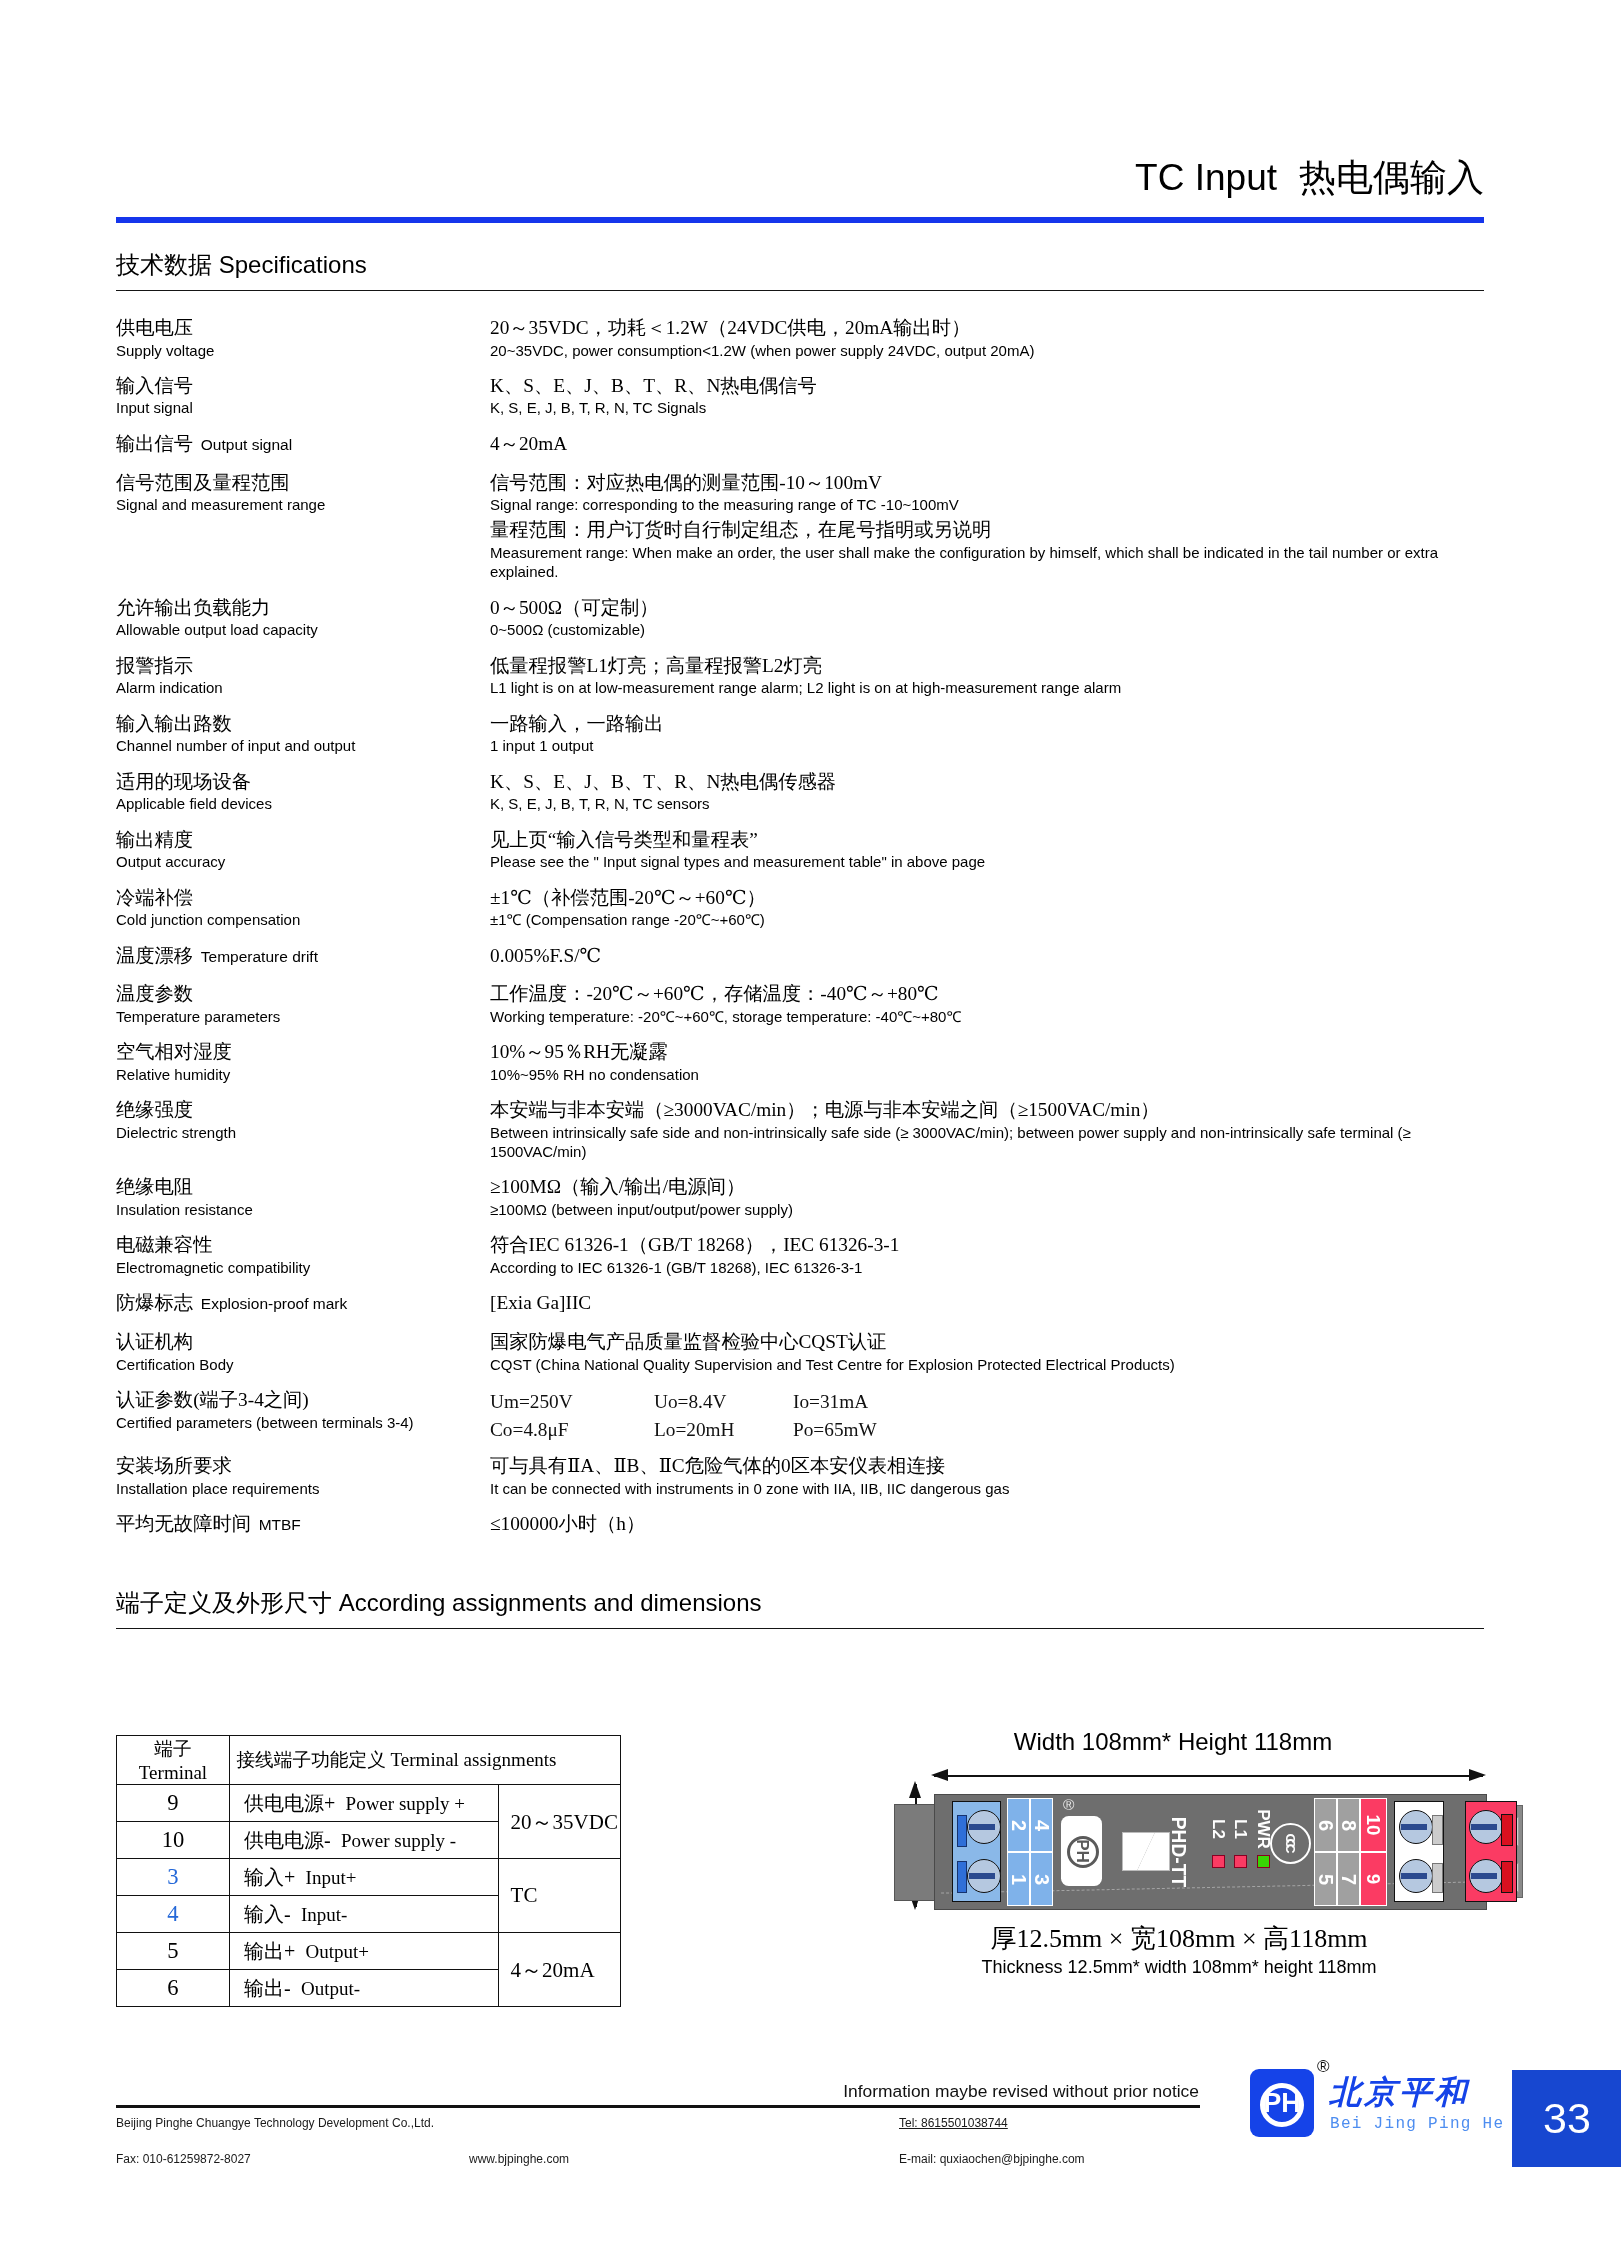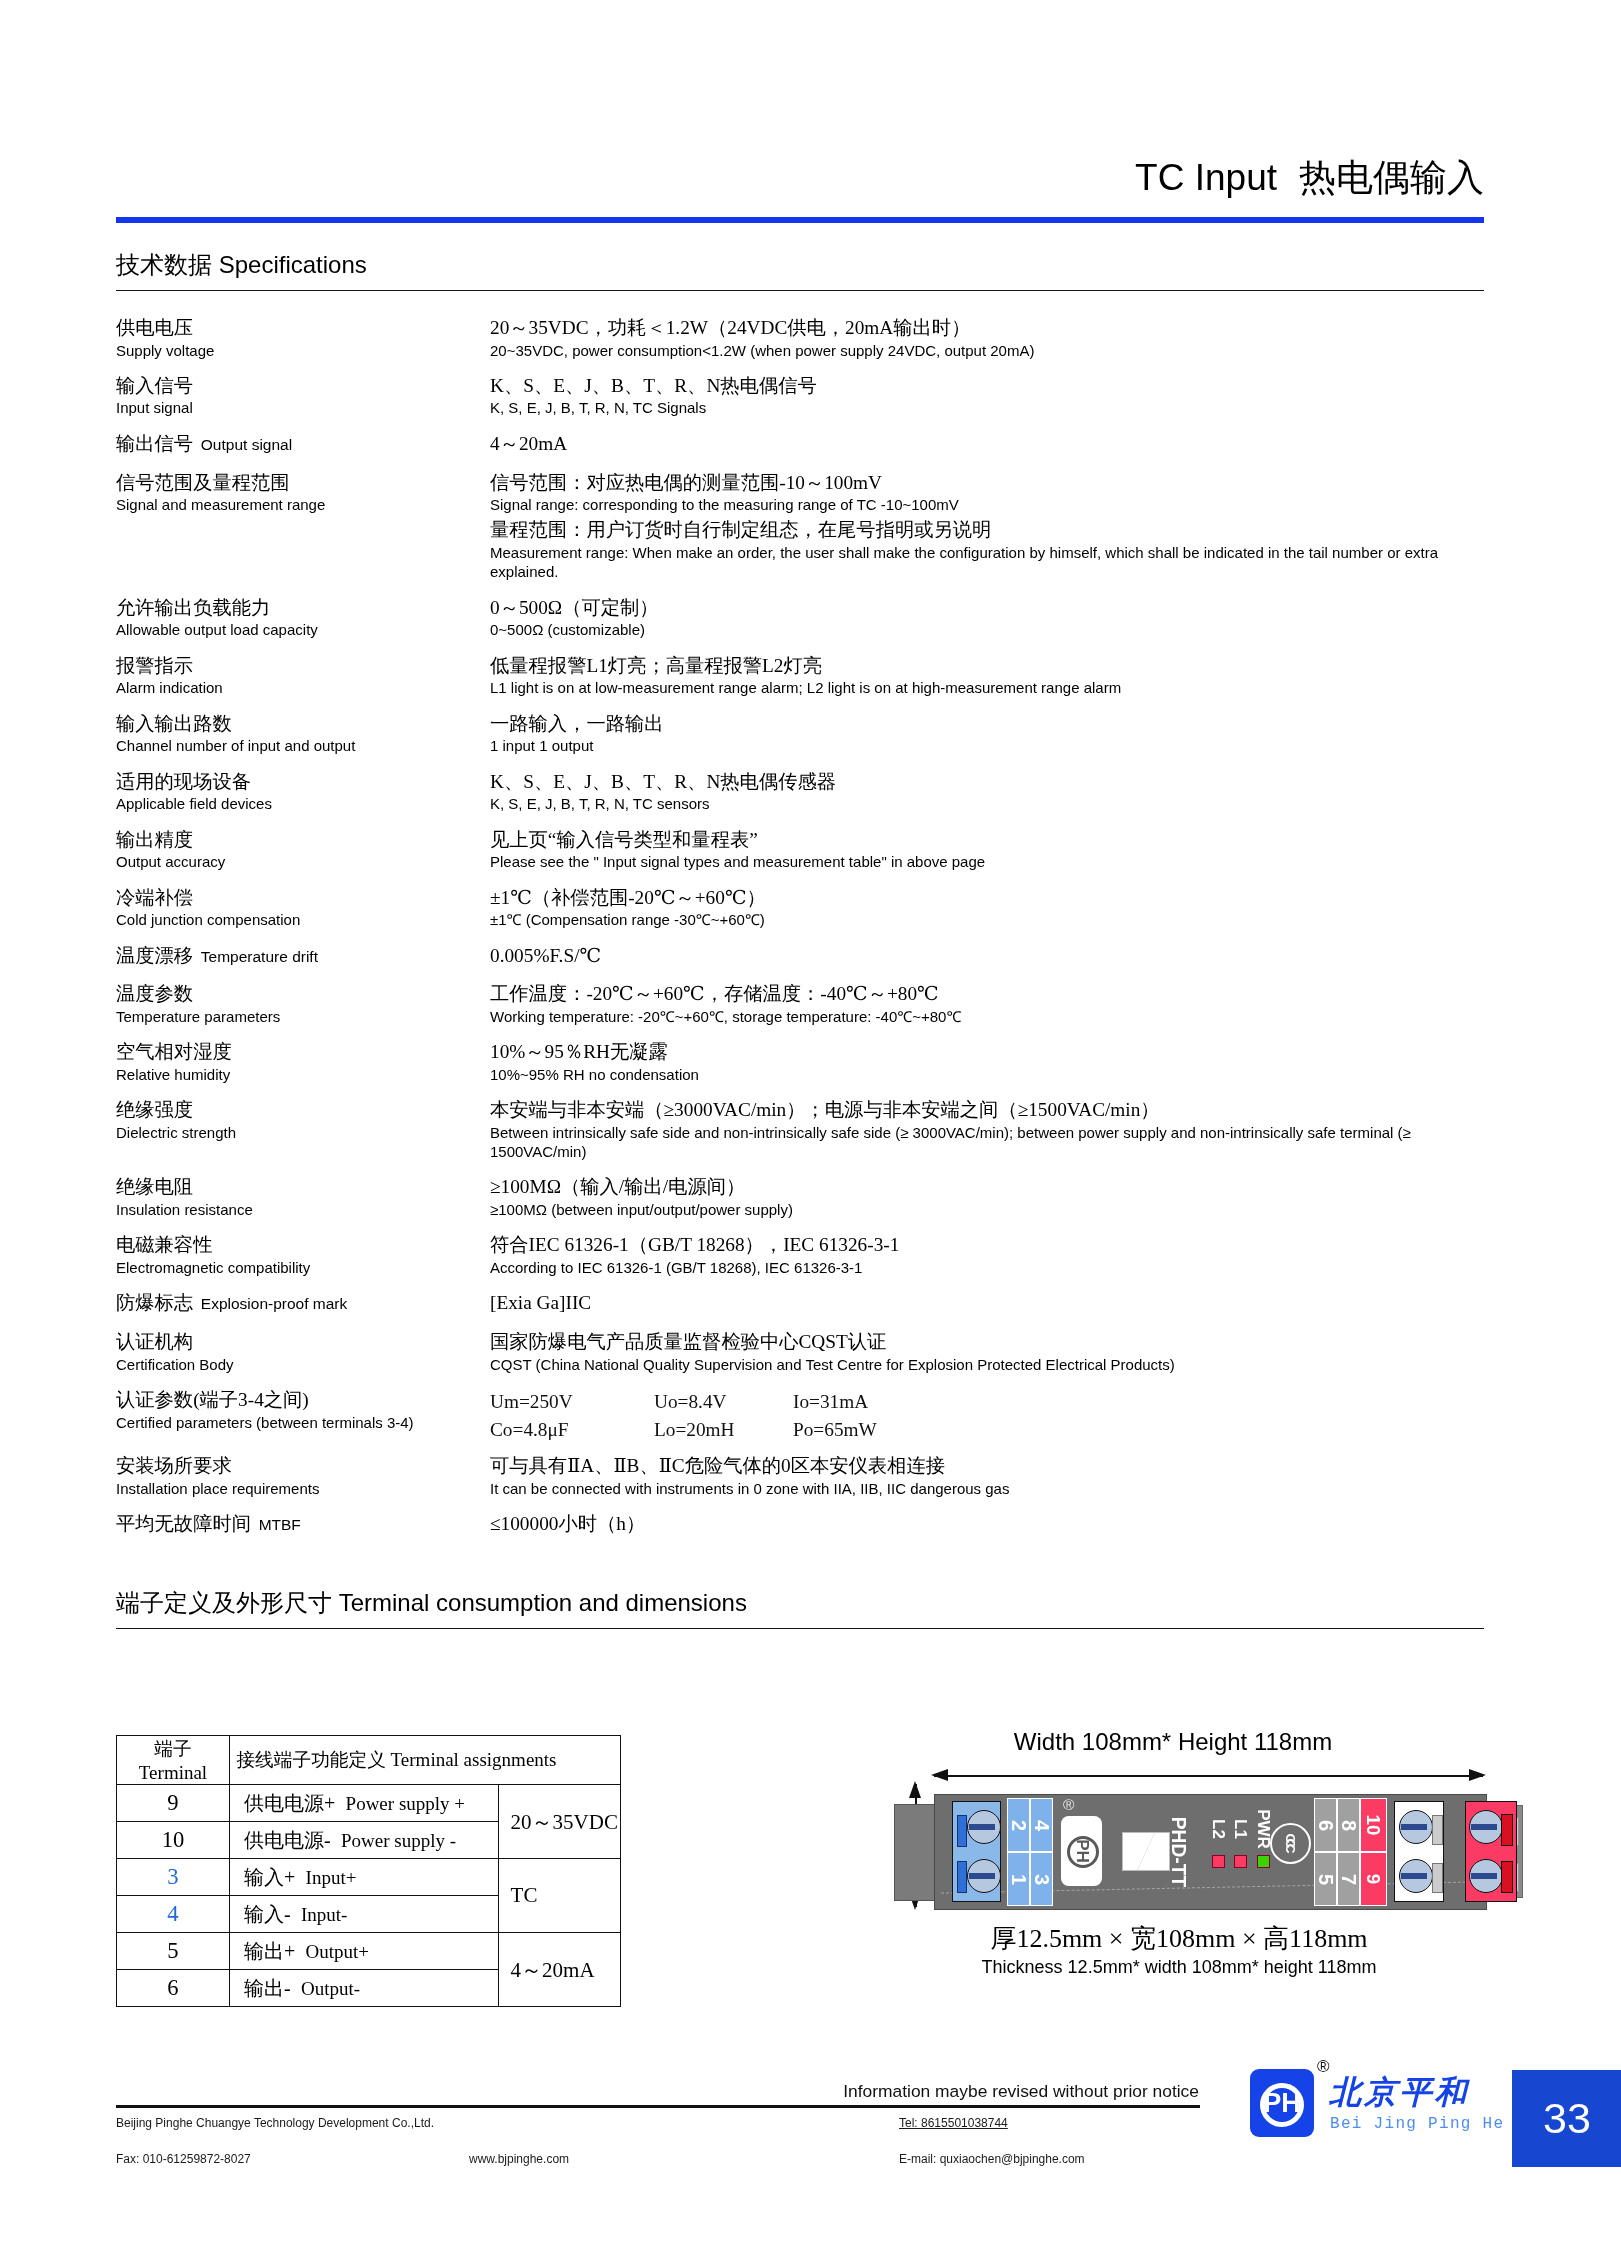--- a/index.html
+++ b/index.html
@@ -249,21 +249,21 @@
         </div>
       </div>
       <div class="spec-row">
         <div class="spec-label">
           <div class="cn-line">冷端补偿</div>
           <div class="en-line">Cold junction compensation</div>
         </div>
         <div class="spec-value">
           <div class="pair">
             <div class="cn-line">±1℃（补偿范围-20℃～+60℃）</div>
-            <div class="en-line">±1℃ (Compensation range -30℃~+60℃)</div>
+            <div class="en-line">±1℃ (Compensation range -20℃~+60℃)</div>
           </div>
         </div>
       </div>
       <div class="spec-row">
         <div class="spec-label">
           <div class="cn-line">温度漂移<span class="en-inline">Temperature drift</span></div>
         </div>
         <div class="spec-value">
           <div class="pair">
             <div class="cn-line">0.005%F.S/℃</div>
@@ -389,21 +389,21 @@
         <div class="spec-value">
           <div class="pair">
             <div class="cn-line">≤100000小时（h）</div>
           </div>
         </div>
       </div>
     </div>
 
   <div class="section-heading" style="top:1587px;">
     <span class="cn">端子定义及外形尺寸</span>
-    <span>Terminal consumption and dimensions</span>
+    <span>According assignments and dimensions</span>
   </div>
 
   <table class="terminal-table" id="terminal-table">
       <thead>
         <tr>
           <th class="c1"><span>端子</span><span class="en">Terminal</span></th>
           <th colspan="2"><span>接线端子功能定义 </span><span class="en">Terminal assignments</span></th>
         </tr>
       </thead>
       <tbody>

